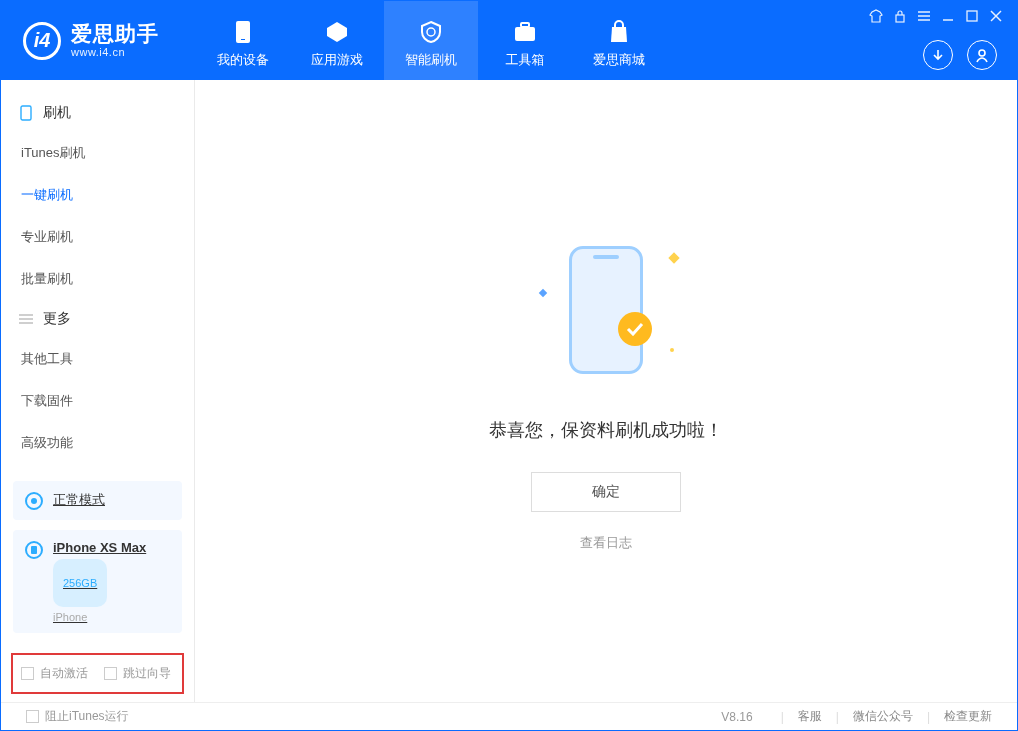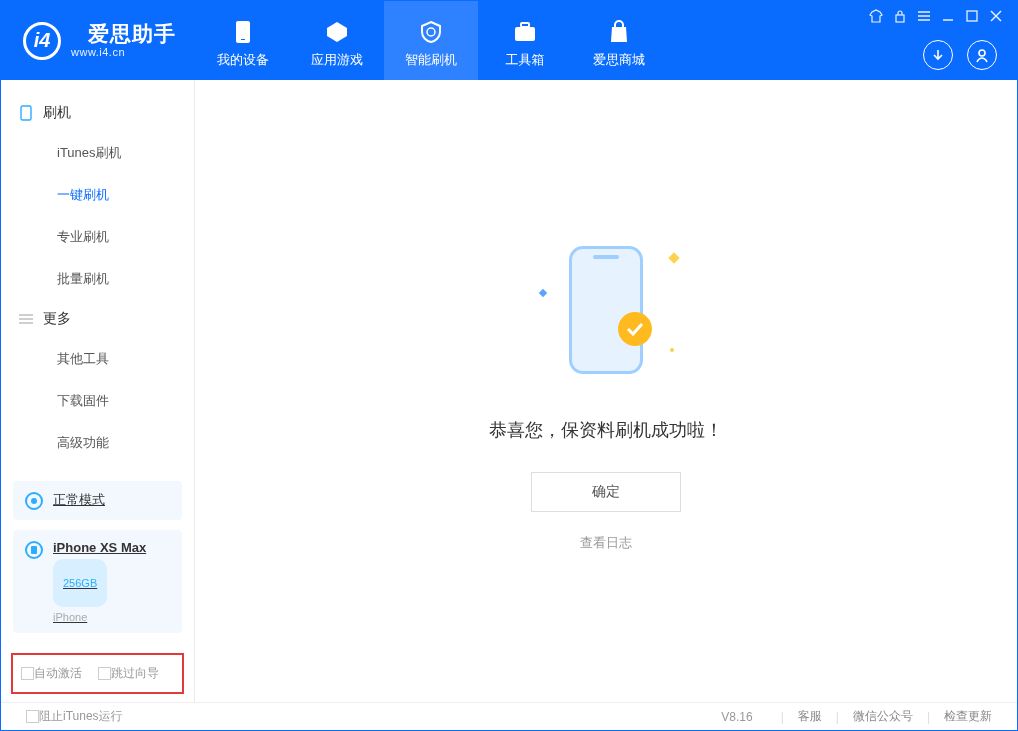--- a/index.html
+++ b/index.html
@@ -3,21 +3,21 @@
 <meta charset="utf-8">
 <style>
 * { margin: 0; padding: 0; box-sizing: border-box; font-family: "Microsoft YaHei", Arial, sans-serif; }
 body { background: #fff; width: 1018px; height: 731px; overflow: hidden; border: 1px solid #0a6cff; }
 
 
 .header { height: 79px; background: #0a6cff; display: flex; align-items: stretch; color: #fff; position: relative; }
 .logo-area { display: flex; align-items: center; padding: 0 18px 0 22px; min-width: 195px; }
 .logo-circle { width: 38px; height: 38px; border: 3px solid #fff; border-radius: 50%; display: flex; align-items: center; justify-content: center; font-size: 20px; font-weight: bold; font-style: italic; margin-right: 10px; }
 .logo-text { display: flex; flex-direction: column; line-height: 1.15; }
-.logo-title { font-size: 21px; font-weight: bold; letter-spacing: 1px; margin-left: 17px; }
+.logo-title { font-size: 21px; font-weight: bold; letter-spacing: 1px; }
 .logo-sub { font-size: 11px; opacity: .9; letter-spacing: .5px; }
 
 .nav { display: flex; }
 .nav-item { width: 94px; display: flex; flex-direction: column; align-items: center; justify-content: center; cursor: pointer; font-size: 13px; padding-top: 6px; }
 .nav-item.active { background: rgba(255,255,255,.15); }
 .nav-icon { width: 26px; height: 26px; margin-bottom: 6px; display: flex; align-items: center; justify-content: center; }
 .nav-icon svg { fill: #fff; }
 
 .header-right { position: absolute; right: 14px; top: 8px; display: flex; gap: 10px; align-items: center; }
 .header-right .hr-icon { width: 14px; height: 14px; display: flex; align-items: center; justify-content: center; cursor: pointer; opacity: .9; }
@@ -25,36 +25,36 @@
 .header-circles { position: absolute; right: 20px; bottom: 10px; display: flex; gap: 14px; }
 .header-circles .circ { width: 30px; height: 30px; border: 1.5px solid #fff; border-radius: 50%; display: flex; align-items: center; justify-content: center; cursor: pointer; }
 .header-circles svg { stroke: #fff; fill: none; }
 
 
 .body { display: flex; height: 622px; }
 .sidebar { width: 194px; border-right: 1px solid #eaeaea; padding-top: 14px; display: flex; flex-direction: column; }
 .side-section { color: #333; }
 .side-heading { display: flex; align-items: center; padding: 10px 18px; font-size: 14px; color: #333; }
 .side-heading .sh-icon { width: 14px; height: 14px; margin-right: 10px; display: flex; align-items: center; justify-content: center; }
-.side-items { padding-left: 56px; }
+.side-items { padding-left: 20px; }
 .side-item { padding: 12px 0; font-size: 13px; color: #555; cursor: pointer; }
 .side-item.selected { color: #0a6cff; }
 
 .device-cards { margin-top: auto; padding: 0 12px 10px; }
 .card { background: #f3f8ff; border-radius: 4px; padding: 10px 12px; margin-bottom: 10px; display: flex; align-items: flex-start; gap: 10px; font-size: 13px; color: #333; text-decoration: underline; }
 .card .card-icon { width: 18px; height: 18px; border: 2px solid #2cadff; border-radius: 50%; display: flex; align-items: center; justify-content: center; flex-shrink: 0; margin-top: 1px; }
 .card-icon svg { fill: #2cadff; }
 .card.device .card-icon { border-color: #2cadff; }
 .card-body { display: flex; flex-direction: column; gap: 4px; }
 .card-title { font-weight: bold; }
 .badge { background: #d7efff; color: #2cadff; border-radius: 10px; padding: 18px 10px; font-size: 11px; width: fit-content; }
 .card-sub { color: #aaa; font-size: 11px; }
 
 .red-box { border: 2px solid #e03a3a; margin: 0 10px 8px; padding: 10px 8px; display: flex; gap: 16px; align-items: center; }
-.chk { display: flex; align-items: center; gap: 0; font-size: 12px; color: #999; cursor: pointer; }
+.chk { display: flex; align-items: center; gap: 6px; font-size: 12px; color: #999; cursor: pointer; }
 .chk .box { width: 13px; height: 13px; border: 1px solid #ccc; background: #fff; }
 
 
 .main { flex: 1; display: flex; flex-direction: column; align-items: center; justify-content: center; position: relative; }
 .illus { width: 160px; height: 160px; position: relative; margin-bottom: 28px; }
 .phone { position: absolute; left: 50%; top: 50%; transform: translate(-50%,-50%); width: 74px; height: 128px; background: #e7f2ff; border: 3px solid #9ecfff; border-radius: 14px; }
 .phone::before { content: ""; position: absolute; left: 50%; top: 6px; transform: translateX(-50%); width: 26px; height: 4px; background: #9ecfff; border-radius: 2px; }
 .diamond { position: absolute; width: 6px; height: 6px; background: #5aa3ff; transform: rotate(45deg); }
 .diamond.d1 { left: 14px; top: 60px; }
 .diamond.d2 { right: 8px; top: 24px; width: 8px; height: 8px; background: #ffd24d; }

